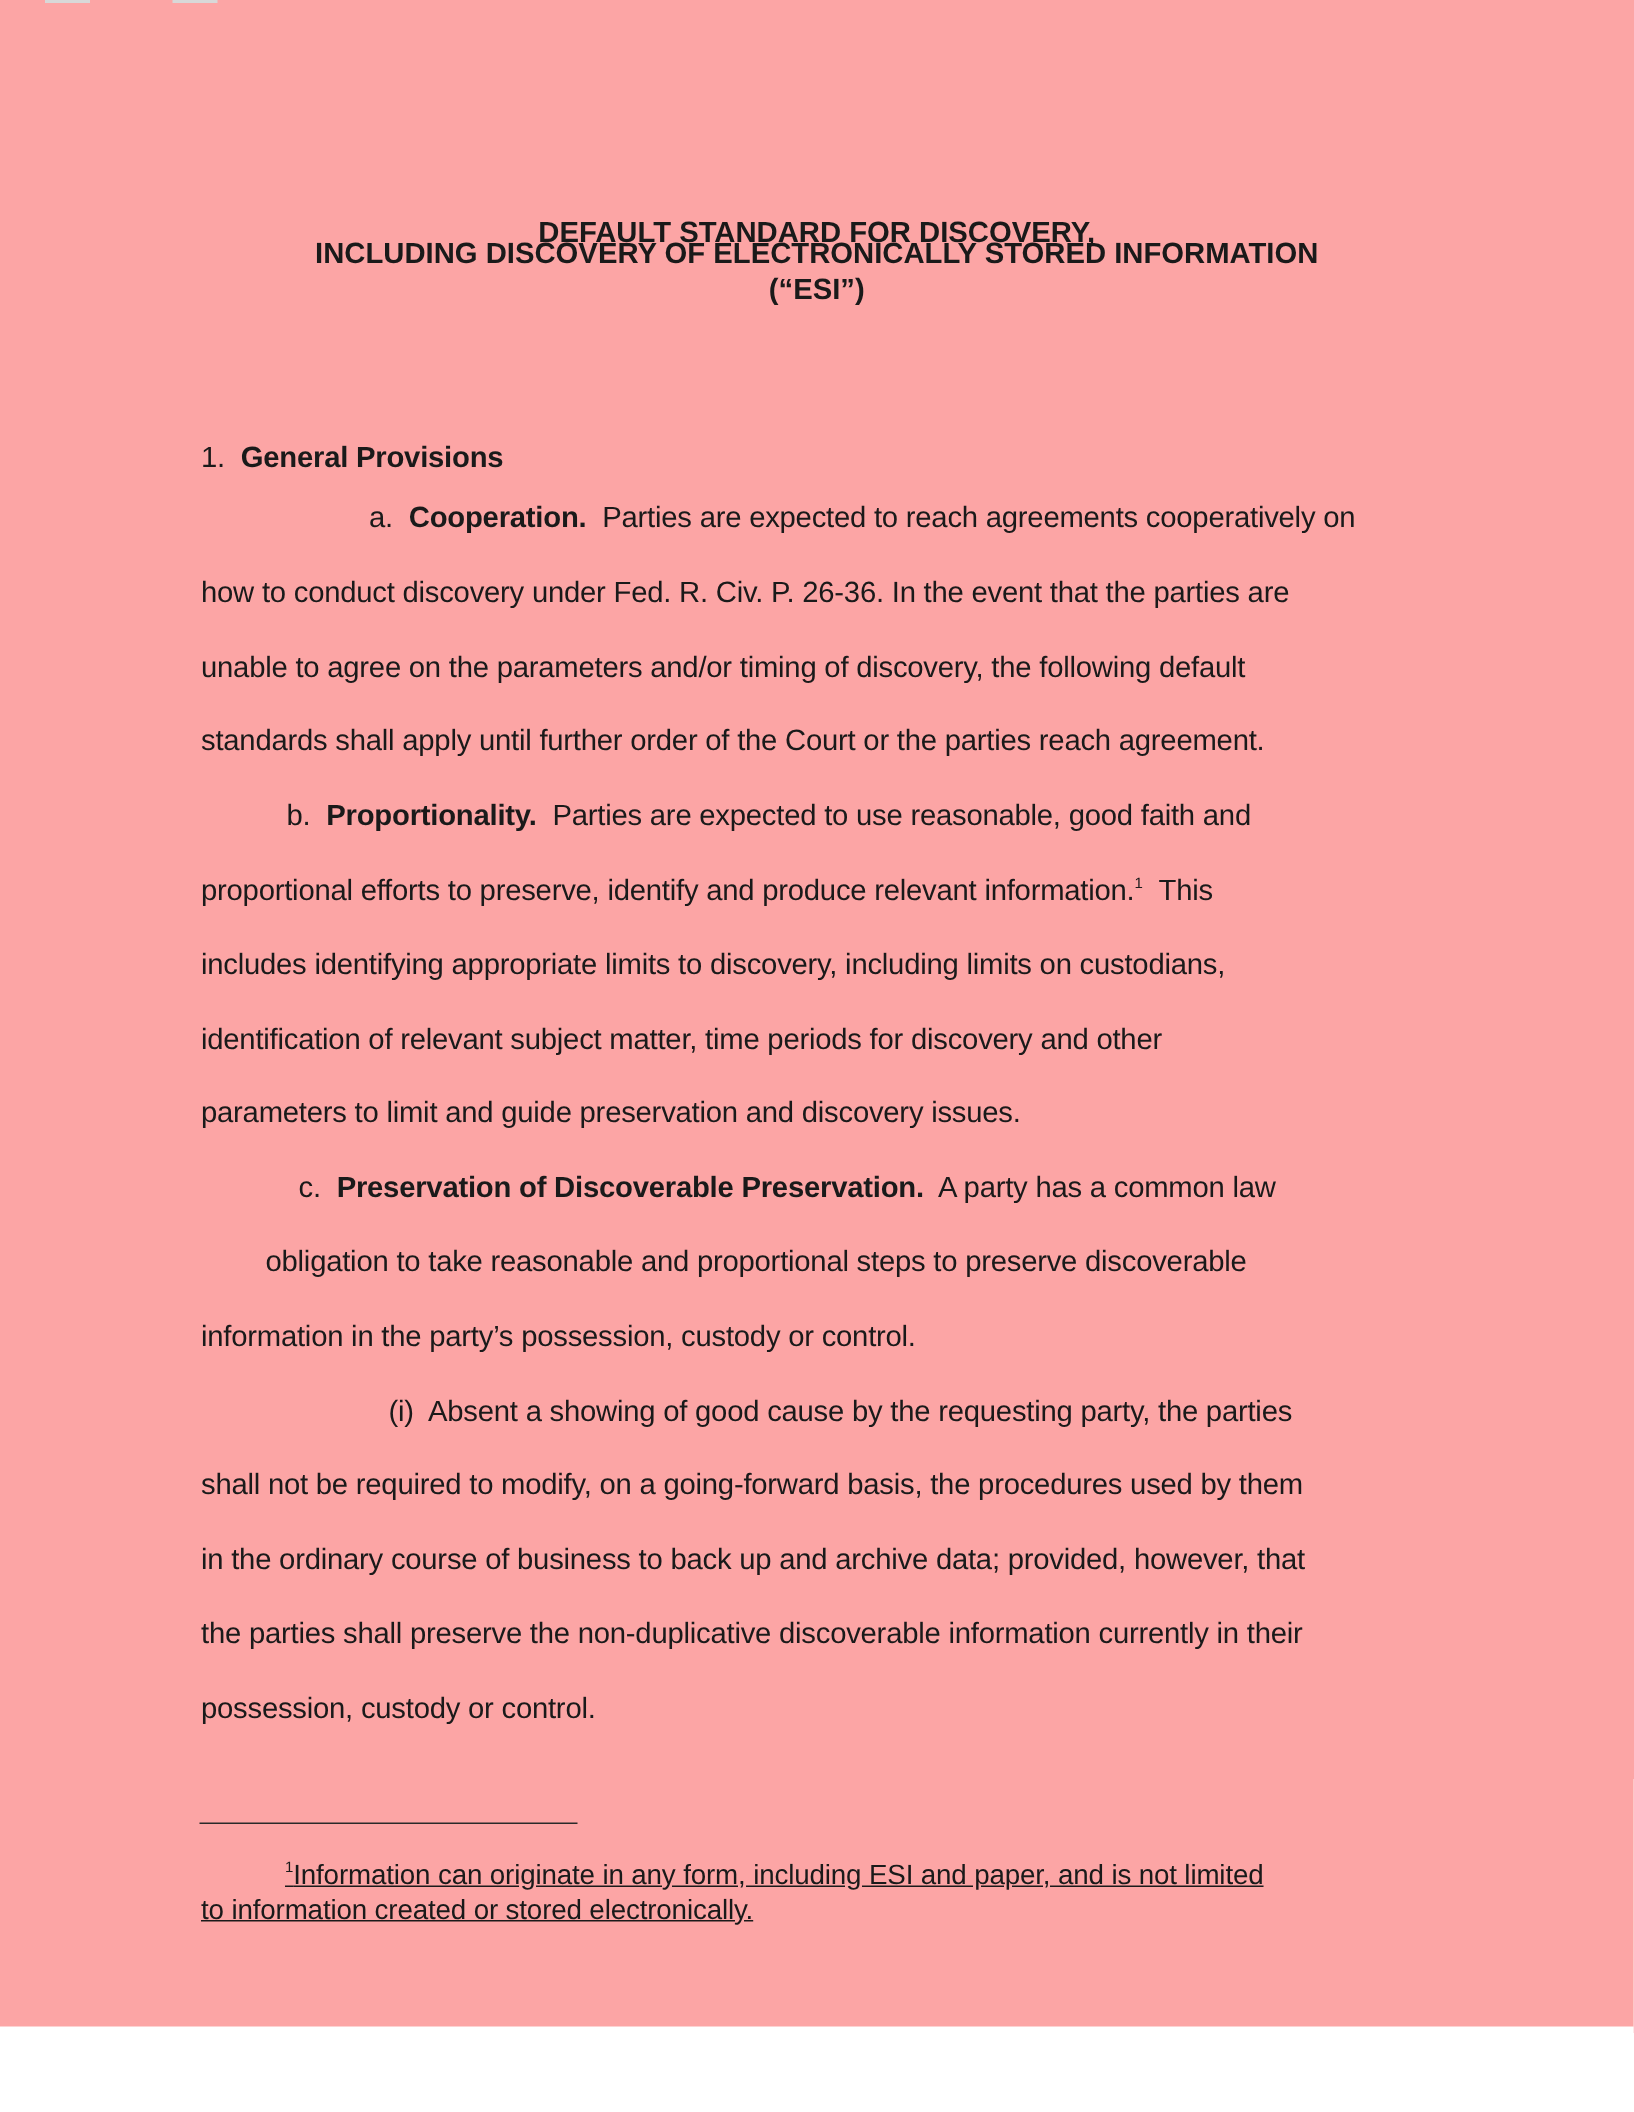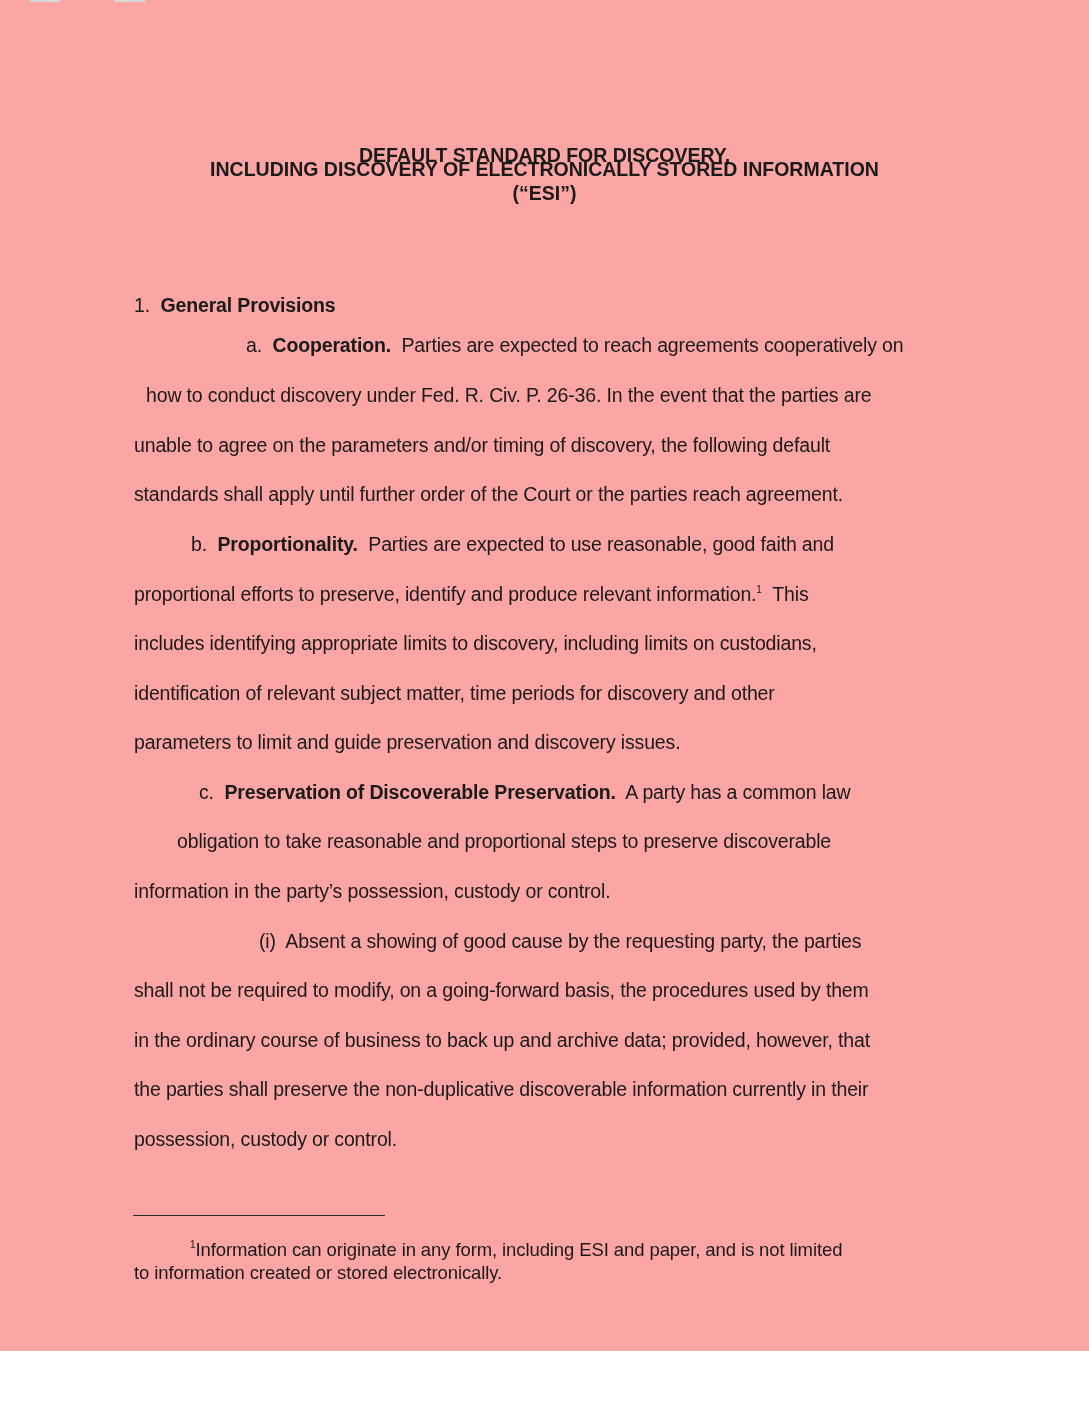--- a/index.html
+++ b/index.html
@@ -14,21 +14,21 @@
     line-height: 24px;
     letter-spacing: -0.15px;
   }
   .title {
     position: absolute; left: 0; width: 1089px; text-align: center;
     font-family: "Liberation Sans", sans-serif; font-weight: bold;
     font-size: 19.5px; color: #1a1a1a; line-height: 24px; white-space: nowrap;
   }
   b { font-weight: bold; }
   sup { font-size: 10px; vertical-align: 8px; line-height: 0; }
-  .fn { position: absolute; font-family: "Liberation Sans", sans-serif; font-size: 18.5px; color: #1a1a1a; white-space: nowrap; line-height: 22px; letter-spacing: -0.1px; }
+  .fn { position: absolute; font-family: "Liberation Sans", sans-serif; font-size: 18.5px; color: #1a1a1a; white-space: nowrap; line-height: 22px; letter-spacing: -0.1px; text-decoration: underline; }
   .rule { position: absolute; left: 133px; top: 1215px; width: 252px; height: 0; border-top: 1.5px solid #2a2a2a; }
   .scan-mark { position: absolute; height: 2px; background: #d8d8d8; }
 </style>
 </head>
 <body>
 
 <div class="page">
 
   <div class="scan-mark" style="left:30px;top:0px;width:30px;"></div>
   <div class="scan-mark" style="left:115px;top:0px;width:30px;"></div>
@@ -44,21 +44,21 @@
     <span>1.</span>&nbsp;
     <b>General Provisions</b>
   </div>
 
   <div>
     <div class="ln" style="left:199px;top:333px;margin-left:47px;">
       <span>a.</span>&nbsp;
       <b>Cooperation.</b>&nbsp;
       <span>Parties are expected to reach agreements cooperatively on</span>
     </div>
-    <div class="ln" style="left:134px;top:383px;margin-left:12px;">how to conduct discovery under Fed. R. Civ. P. 26-36.  In the event that the parties are</div>
+    <div class="ln" style="left:134px;top:383px;">how to conduct discovery under Fed. R. Civ. P. 26-36.  In the event that the parties are</div>
     <div class="ln" style="left:134px;top:433px;">unable to agree on the parameters and/or timing of discovery, the following default</div>
     <div class="ln" style="left:134px;top:482px;">standards shall apply until further order of the Court or the parties reach agreement.</div>
   </div>
 
   <div>
     <div class="ln" style="left:191px;top:532px;">
       <span>b.</span>&nbsp;
       <b>Proportionality.</b>&nbsp;
       <span>Parties are expected to use reasonable, good faith and</span>
     </div>

